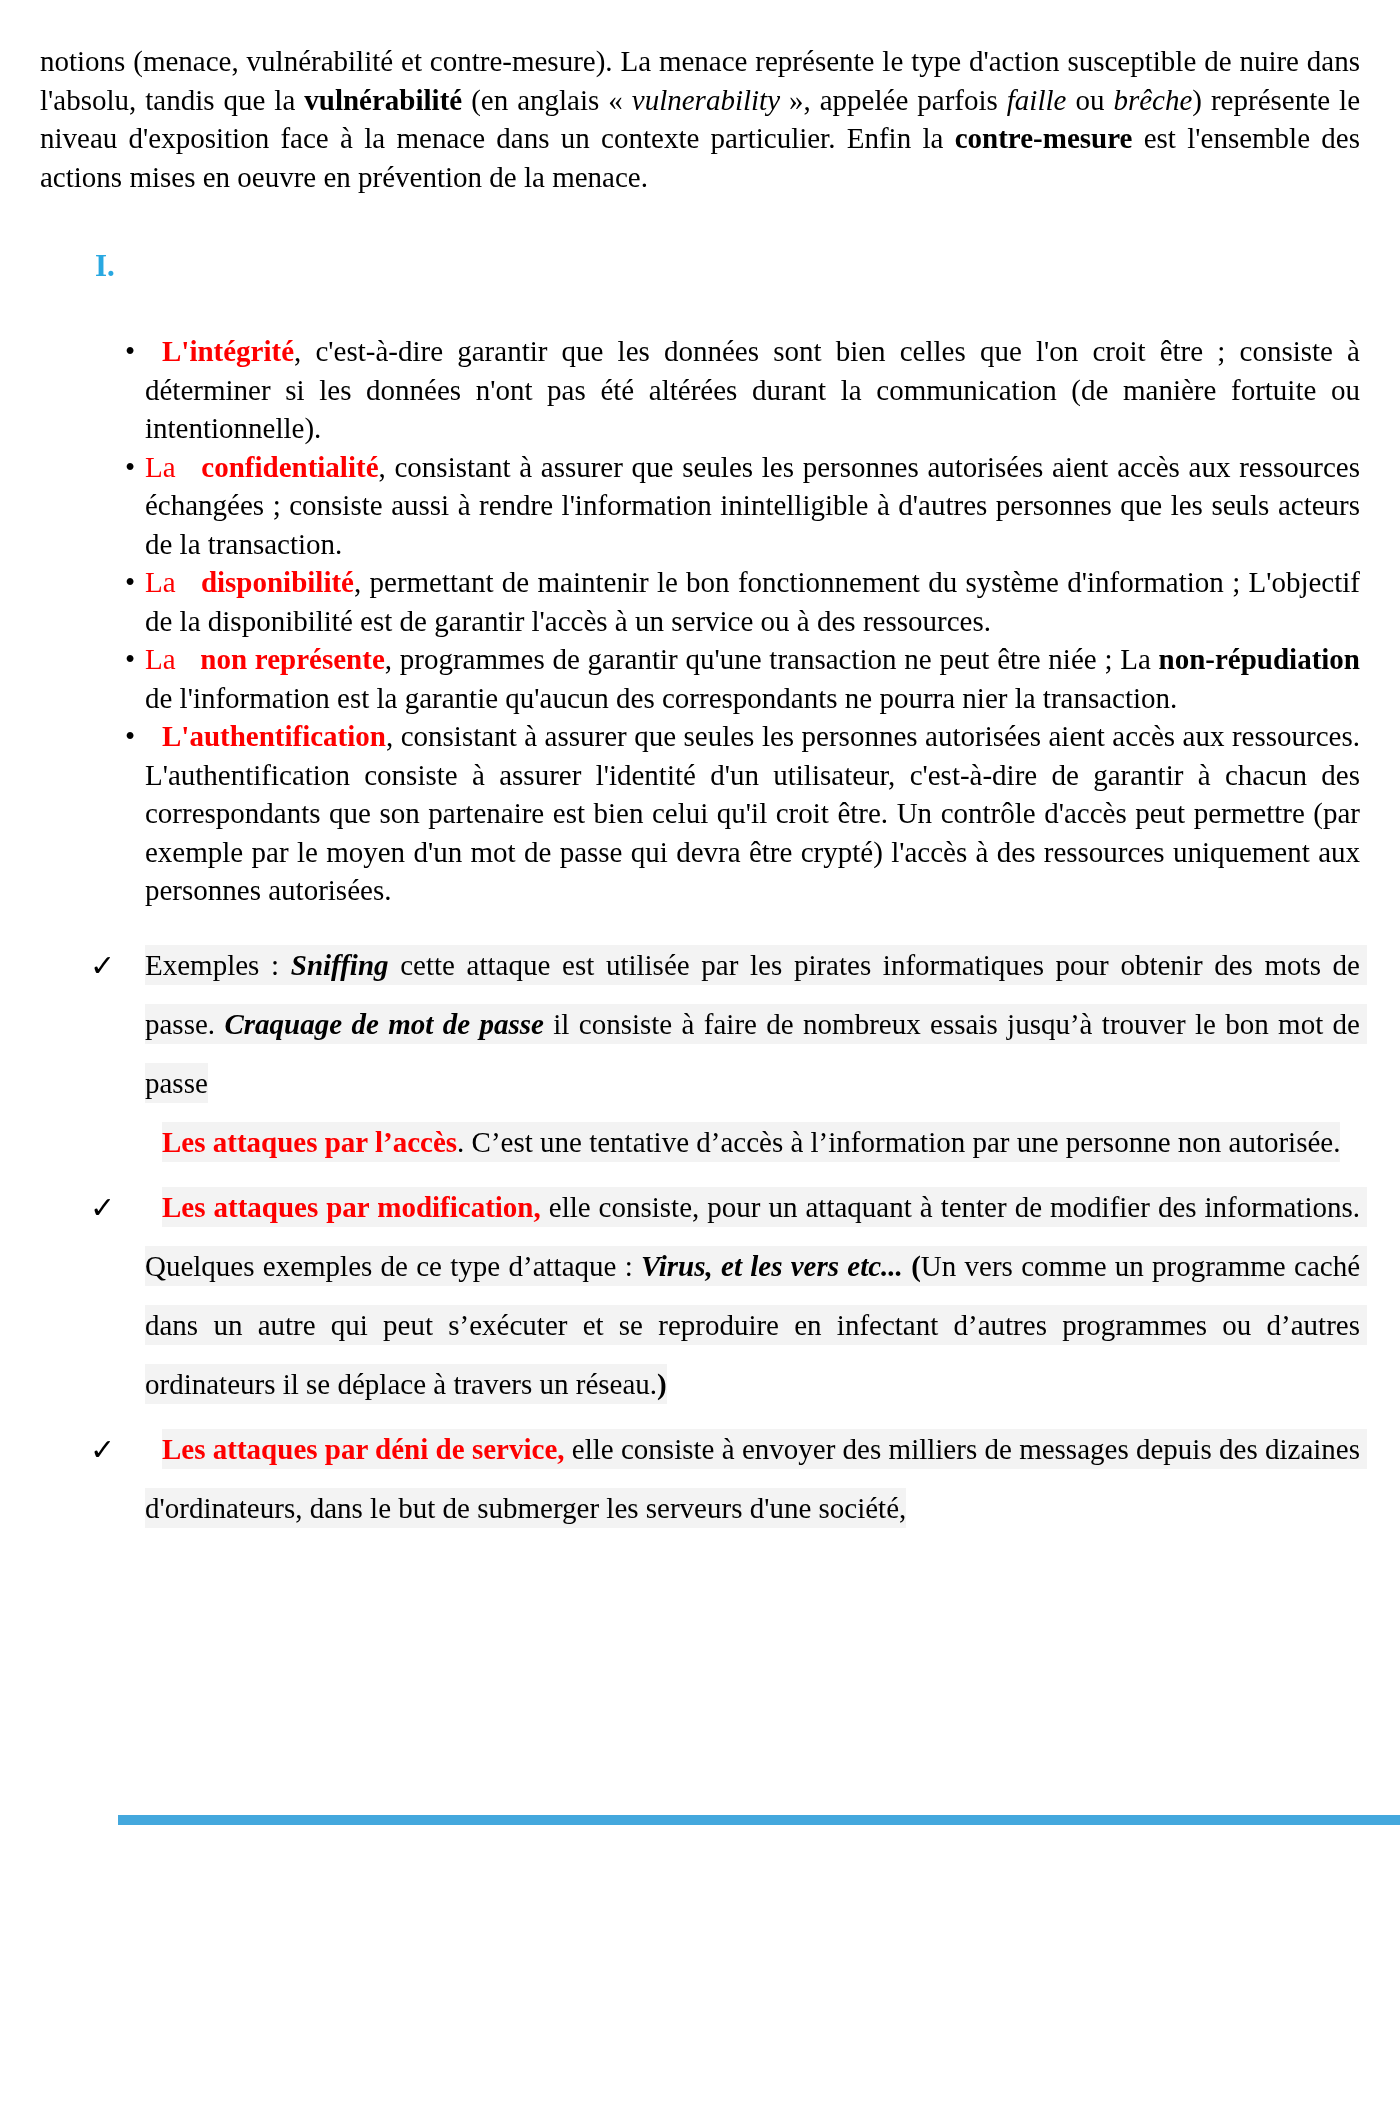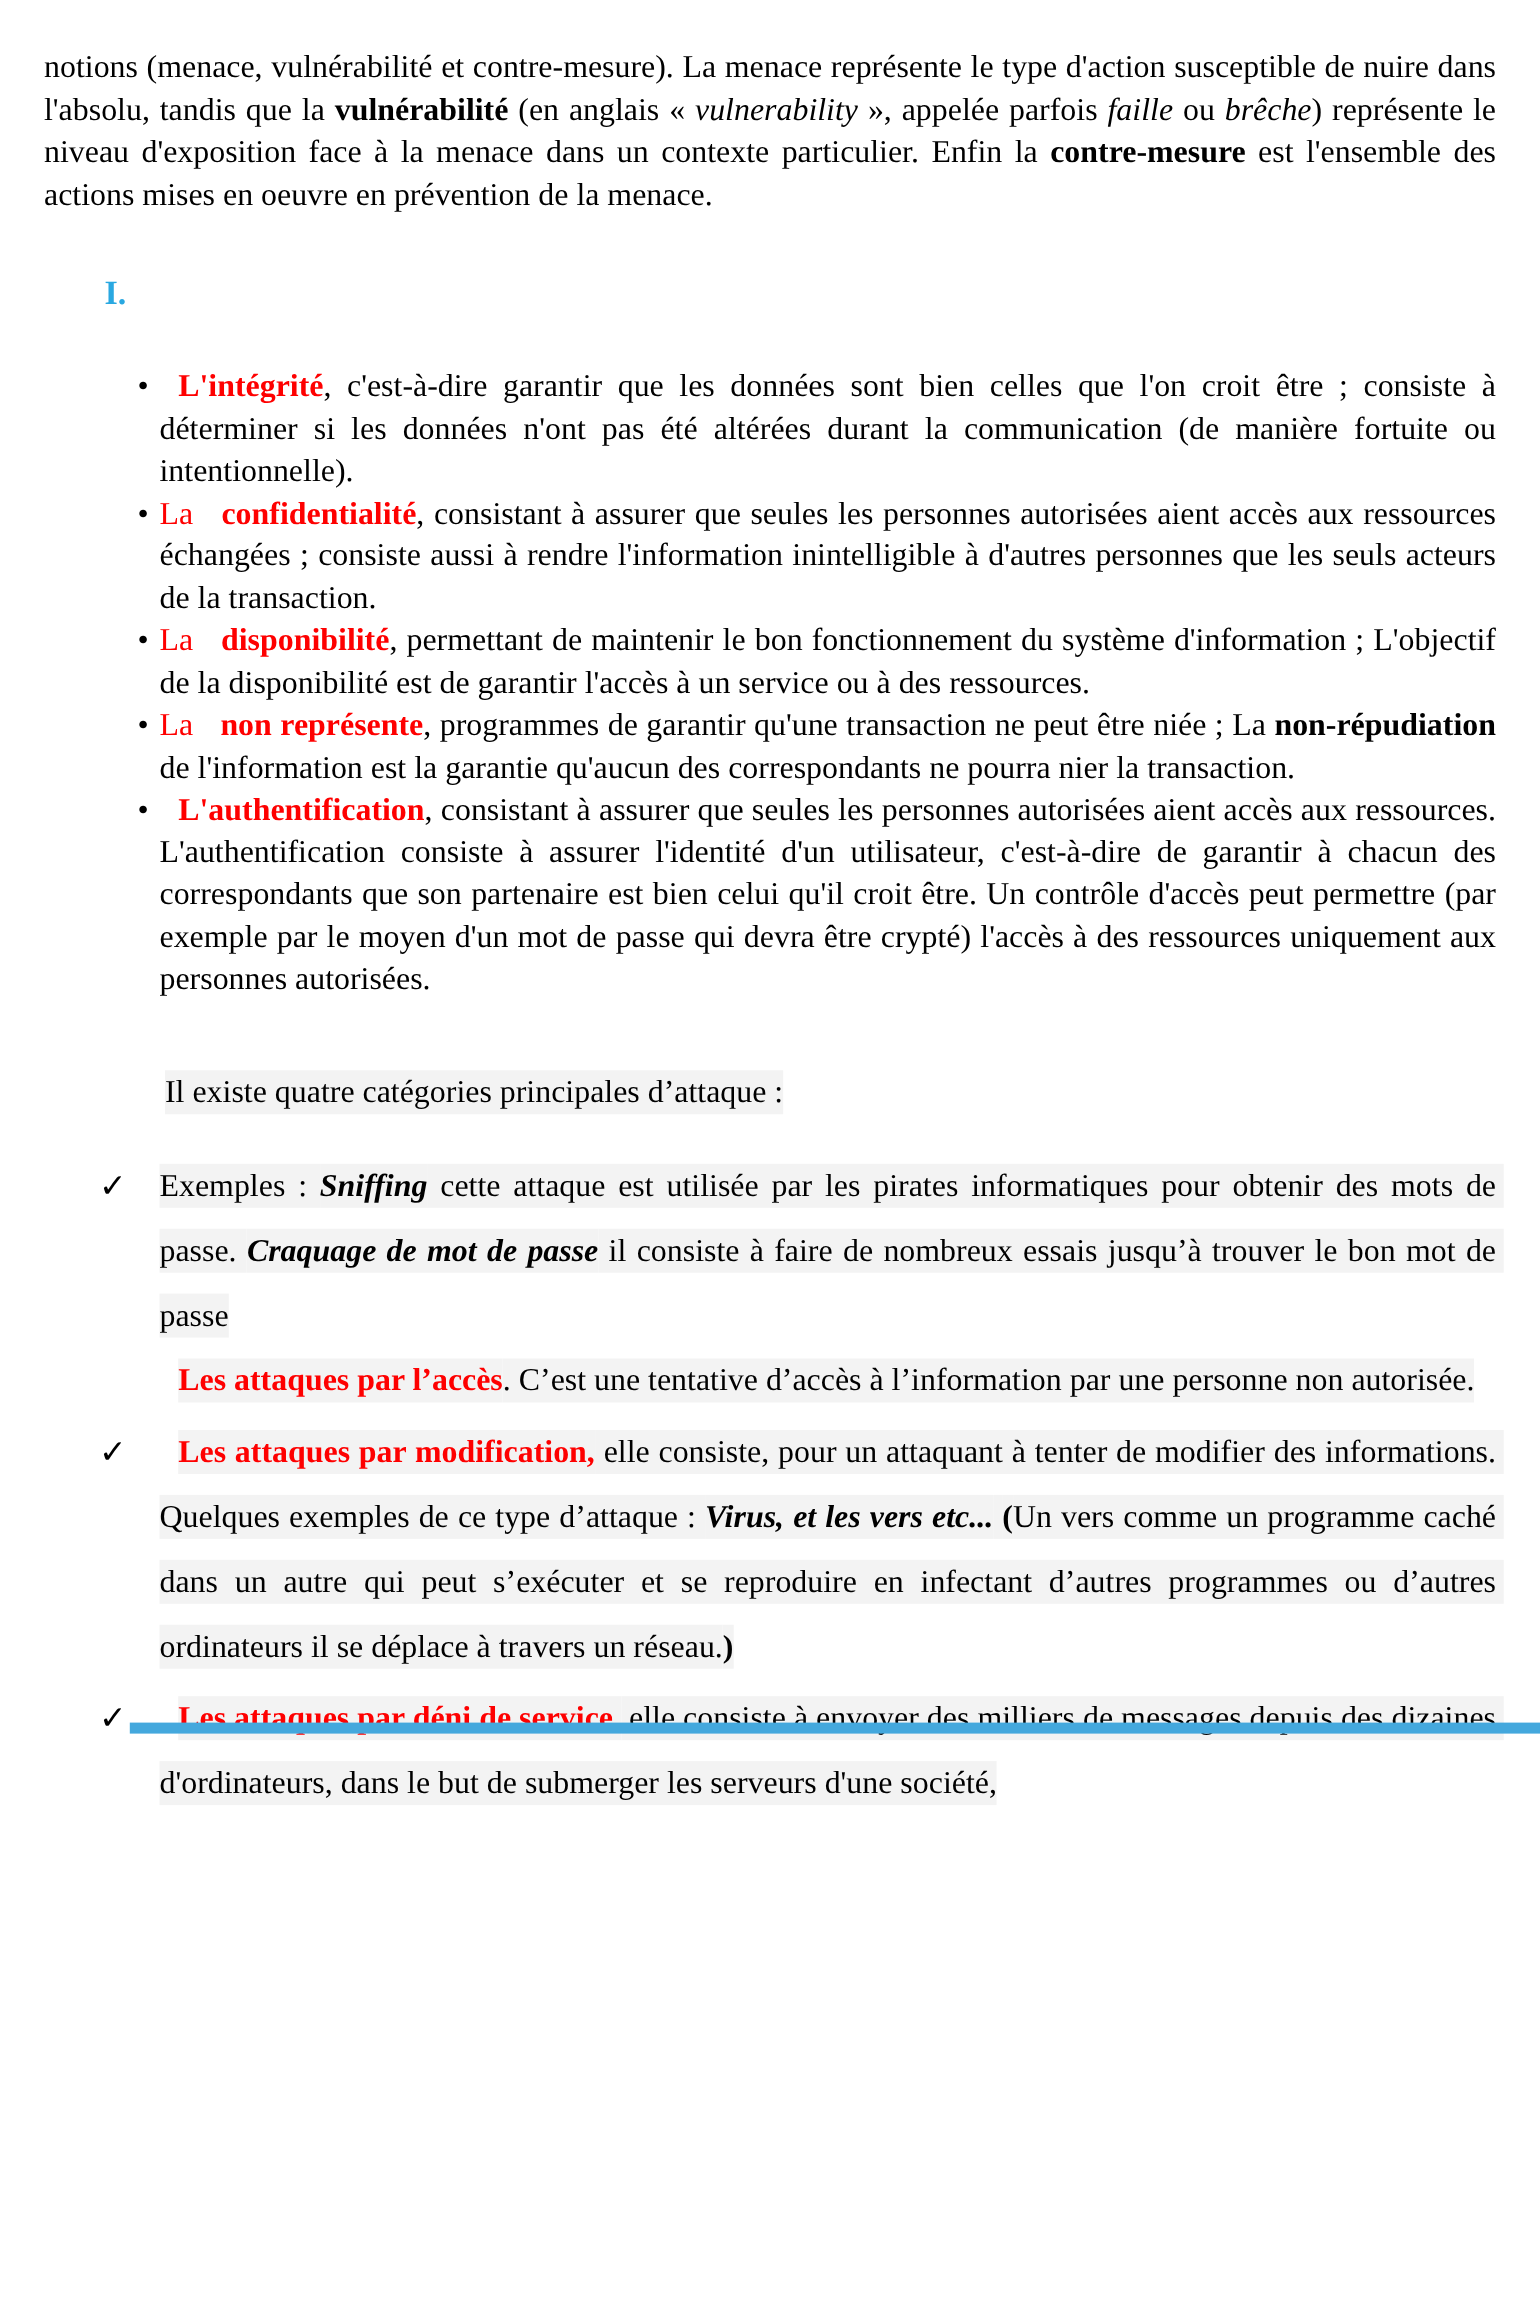--- a/index.html
+++ b/index.html
@@ -11,21 +11,21 @@
     width: 1400px;
     height: 2104px;
     position: relative;
     overflow: hidden;
     font-family: "Liberation Serif", "DejaVu Serif", serif;
     color: #000000;
   }
   .page {
     position: relative;
     width: 1400px;
-    height: 1576px;
+    height: 1825px;
     box-sizing: border-box;
     padding: 42px 40px 0 40px;
   }
   
   .para {
     font-size: 29px;
     line-height: 38.5px;
     text-align: justify;
   }
   .seg { white-space: pre-wrap; }
@@ -142,21 +142,20 @@
       <span class="bullet-glyph">•</span>
       <span><span class="seg sg-r">La </span><span class="seg sg-rb">non représente</span><span class="seg sg-n">, programmes de garantir qu'une transaction ne peut être niée ; La </span><span class="seg sg-b">non-répudiation</span><span class="seg sg-n"> de l'information est la garantie qu'aucun des correspondants ne pourra nier la transaction.</span></span>
     </div>
     <div class="objective-item">
       <span class="bullet-glyph">•</span>
       <span><span class="seg sg-rb">L'authentification</span><span class="seg sg-n">, consistant à assurer que seules les personnes autorisées aient accès aux ressources. L'authentification consiste à assurer l'identité d'un utilisateur, c'est-à-dire de garantir à chacun des correspondants que son partenaire est bien celui qu'il croit être. Un contrôle d'accès peut permettre (par exemple par le moyen d'un mot de passe qui devra être crypté) l'accès à des ressources uniquement aux personnes autorisées.</span></span>
     </div>
   </div>
 
 
-  <div class="attacks-intro hl"><span class="seg sg-n">Il existe quatre catégories principales d’attaque :</span></div>
 
   <div class="attacks-list">
 
     <div class="attack-item">
       <span class="check-glyph">✓</span>
       <div class="hl"><span class="seg sg-n">Exemples : </span><span class="seg sg-bi">Sniffing</span><span class="seg sg-n"> cette attaque est utilisée par les pirates informatiques pour obtenir des mots de passe. </span><span class="seg sg-bi">Craquage de mot de passe</span><span class="seg sg-n"> il consiste à faire de nombreux essais jusqu’à trouver le bon mot de passe</span></div>
       <div class="hl"><span class="seg sg-rb">Les attaques par l’accès</span><span class="seg sg-n">. C’est une tentative d’accès à l’information par une personne non autorisée.</span></div>
     </div>
 
     <div class="attack-item">

